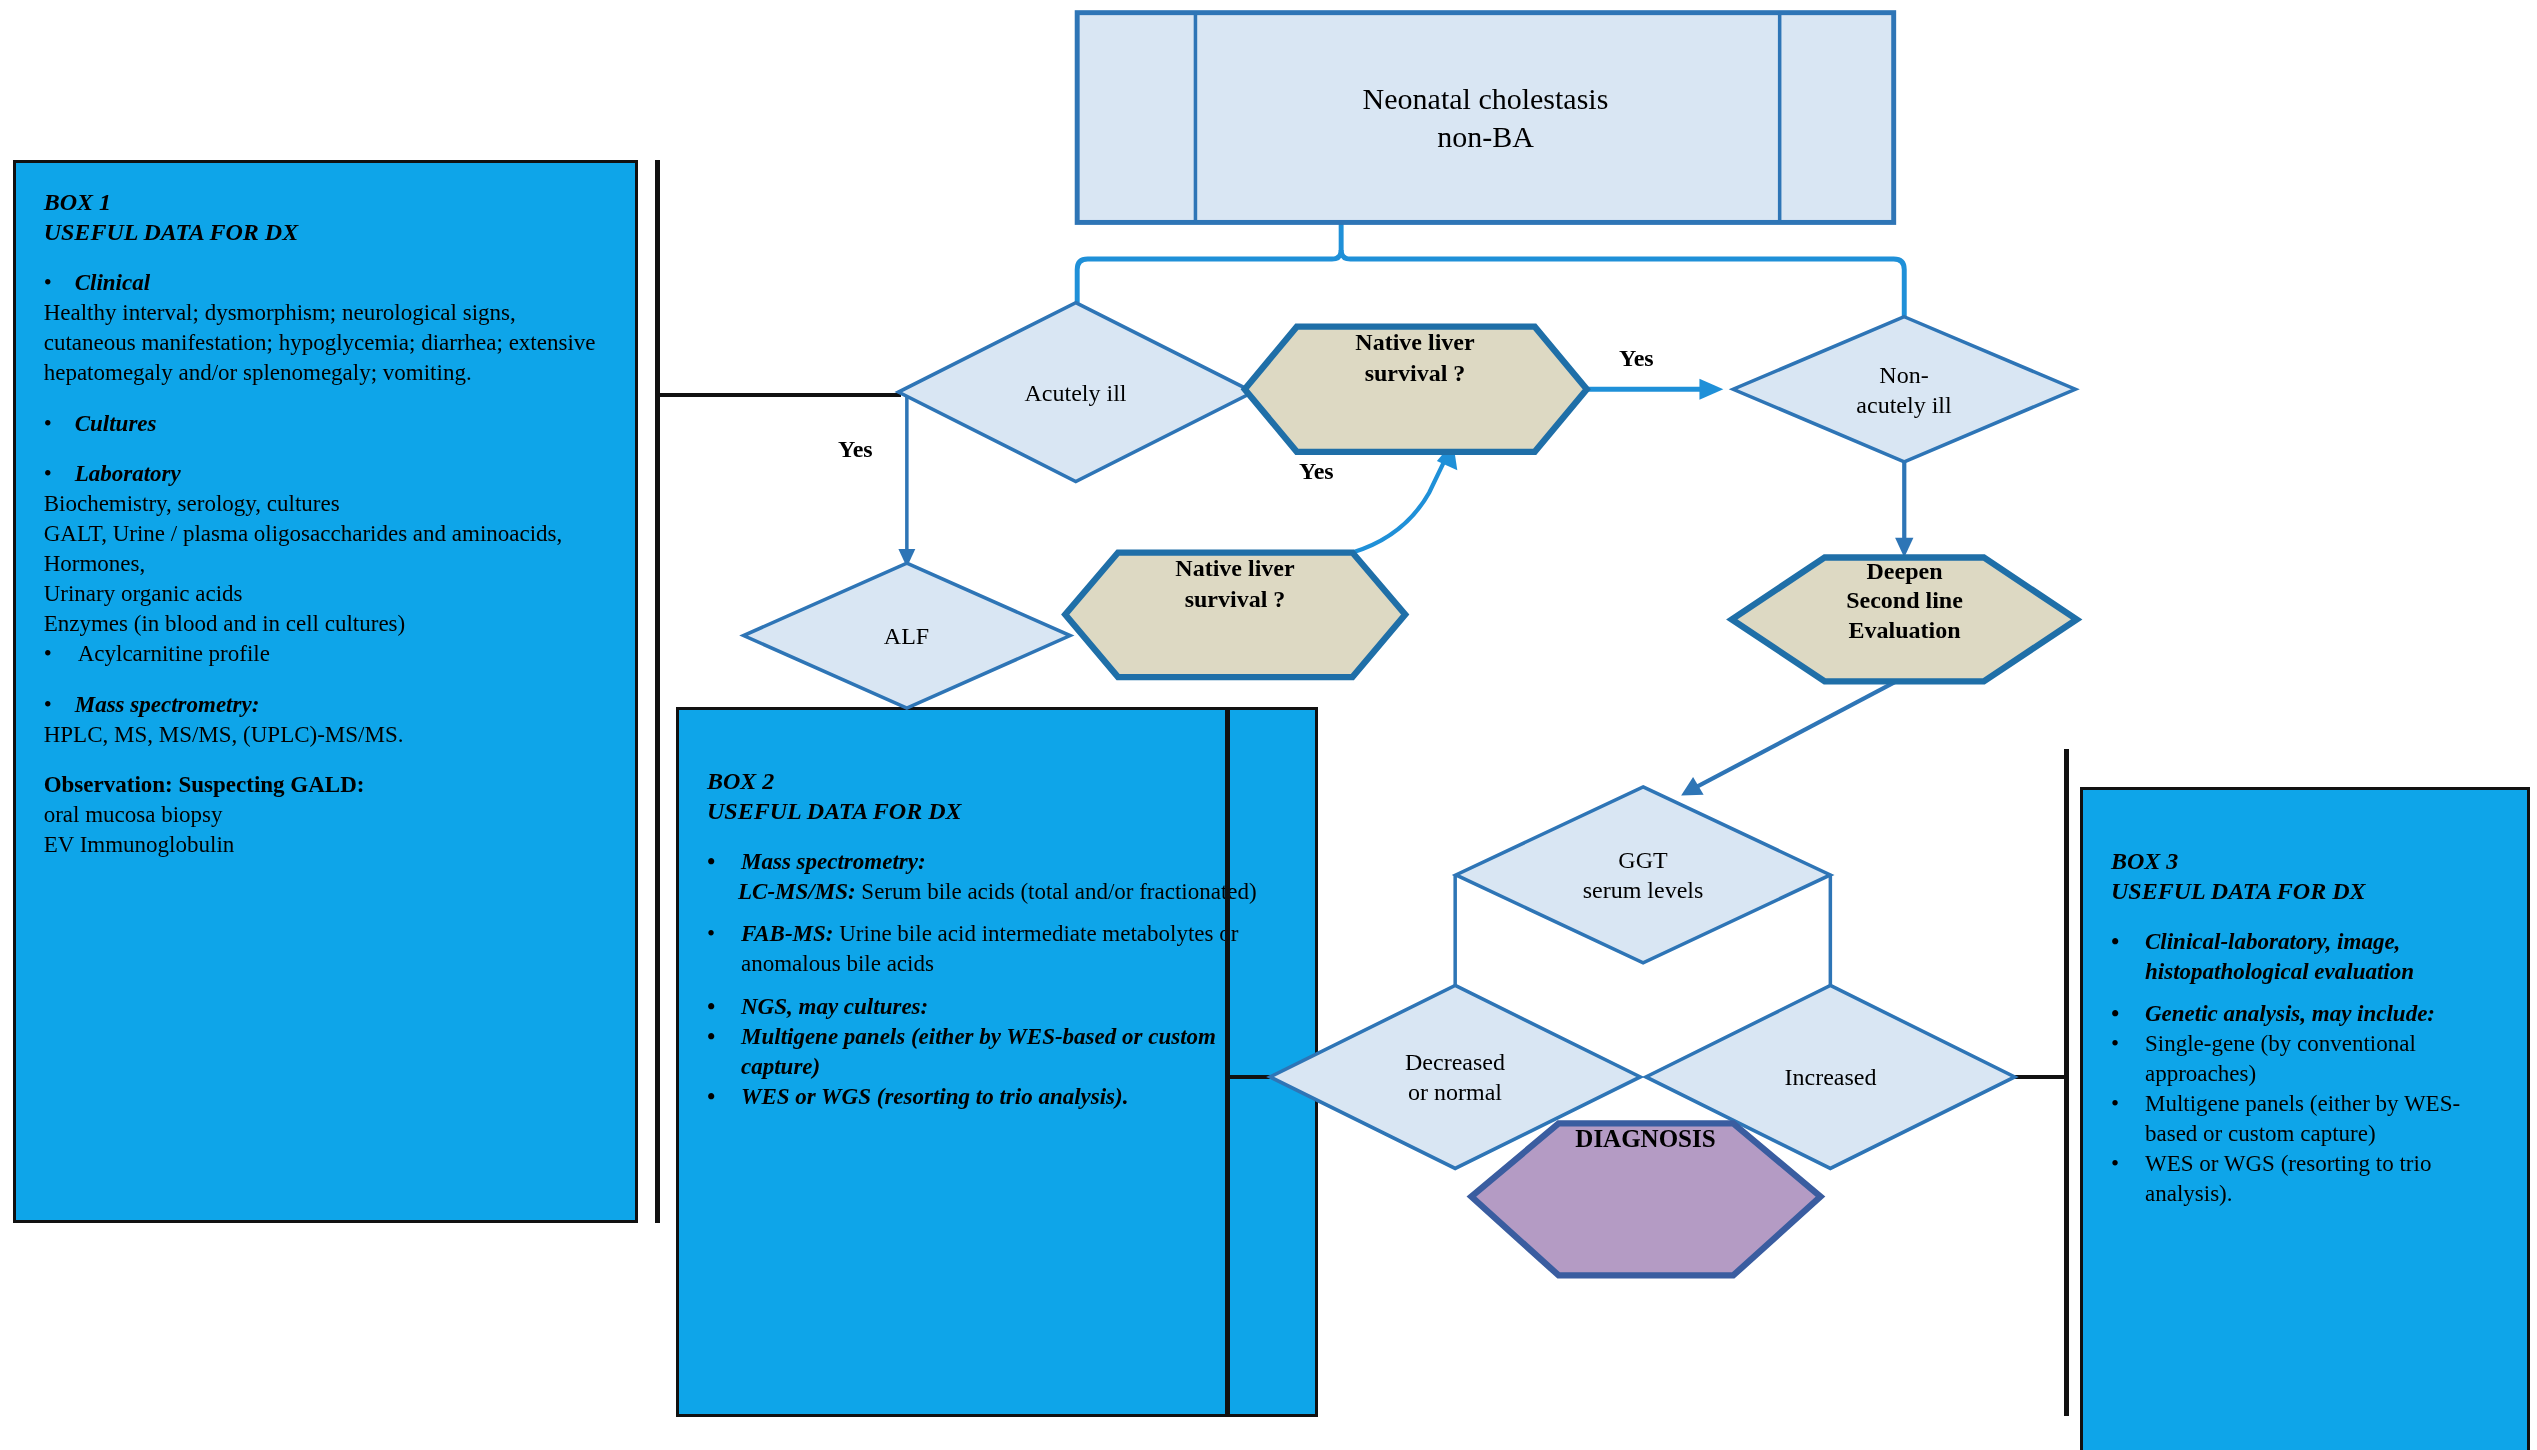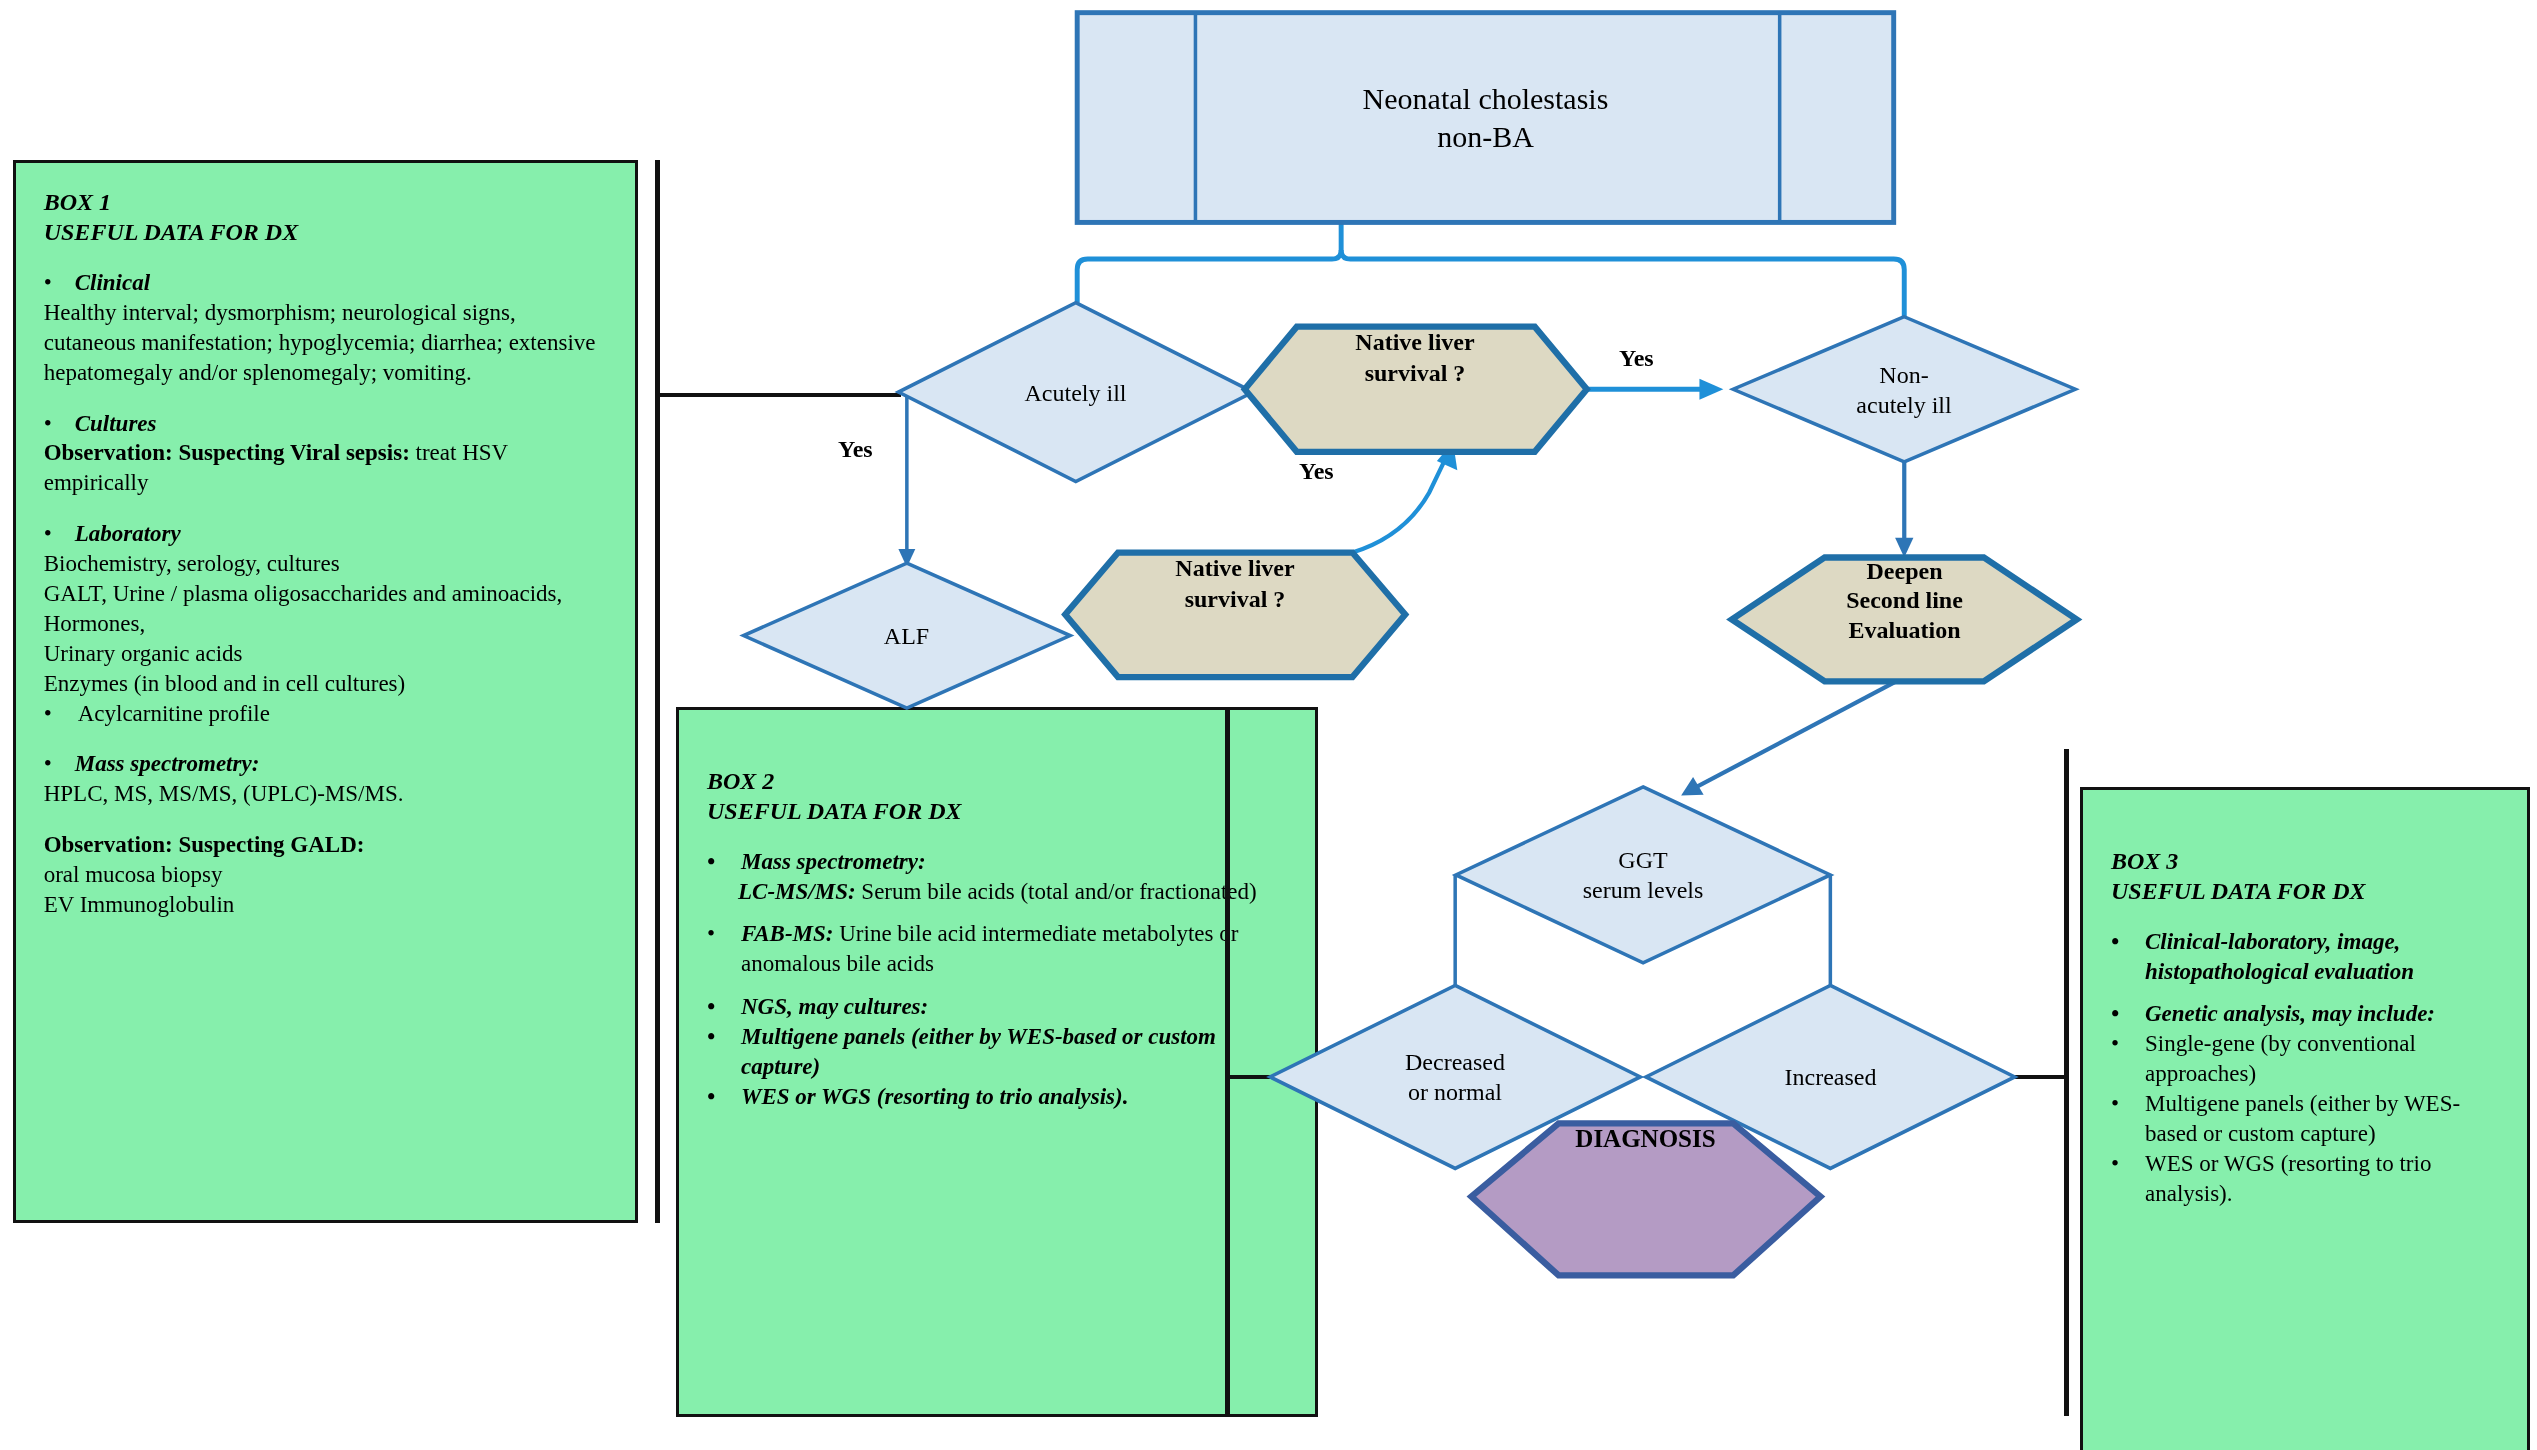--- a/index.html
+++ b/index.html
@@ -4,21 +4,21 @@
 <style>
   html,body{margin:0;padding:0;background:#ffffff;}
   body{width:2538px;height:1450px;position:relative;overflow:hidden;
        font-family:"Liberation Serif","DejaVu Serif",serif;color:#000;}
 
   
   .abs{position:absolute;box-sizing:border-box;}
 
   
   .infobox{
-    background:#86efac;
+    background:#0ea5e9;
     border:3.5px solid #111111;
     padding:24px 27px 21px 28px;
     font-size:23px;
     line-height:1.30;
   }
   .ib-title{font-weight:bold;font-style:italic;font-size:24px;line-height:1.25;}
   .ib-gap{height:21px;}
   .ib-gap-s{height:12.7px;}
   .ib-bul{font-weight:bold;font-style:italic;padding-left:14px;text-indent:-14px;}
   .ib-bul:before{content:"\2022";display:inline-block;width:31px;text-indent:0;
@@ -48,21 +48,20 @@
 <body>
 
 <div class="abs infobox" style="left:12.7px;top:160px;width:625px;height:1063px;">
   <div class="ib-title">BOX 1</div>
   <div class="ib-title">USEFUL DATA FOR DX</div>
   <div class="ib-gap"></div>
   <div class="ib-bul">Clinical</div>
   <div class="ib-p">Healthy interval; dysmorphism; neurological signs, cutaneous manifestation; hypoglycemia; diarrhea; extensive hepatomegaly and/or splenomegaly; vomiting.</div>
   <div class="ib-gap"></div>
   <div class="ib-bul">Cultures</div>
-  <div class="ib-p"><span class="ib-b">Observation: Suspecting Viral sepsis:</span><span> treat HSV empirically</span></div>
   <div class="ib-gap"></div>
   <div class="ib-bul">Laboratory</div>
   <div class="ib-p">Biochemistry, serology, cultures</div>
   <div class="ib-p">GALT, Urine / plasma oligosaccharides and aminoacids, Hormones,</div>
   <div class="ib-p">Urinary organic acids</div>
   <div class="ib-p">Enzymes (in blood and in cell cultures)</div>
   <div class="ib-li">Acylcarnitine profile</div>
   <div class="ib-gap"></div>
   <div class="ib-bul">Mass spectrometry:</div>
   <div class="ib-p">HPLC, MS, MS/MS, (UPLC)-MS/MS.</div>

